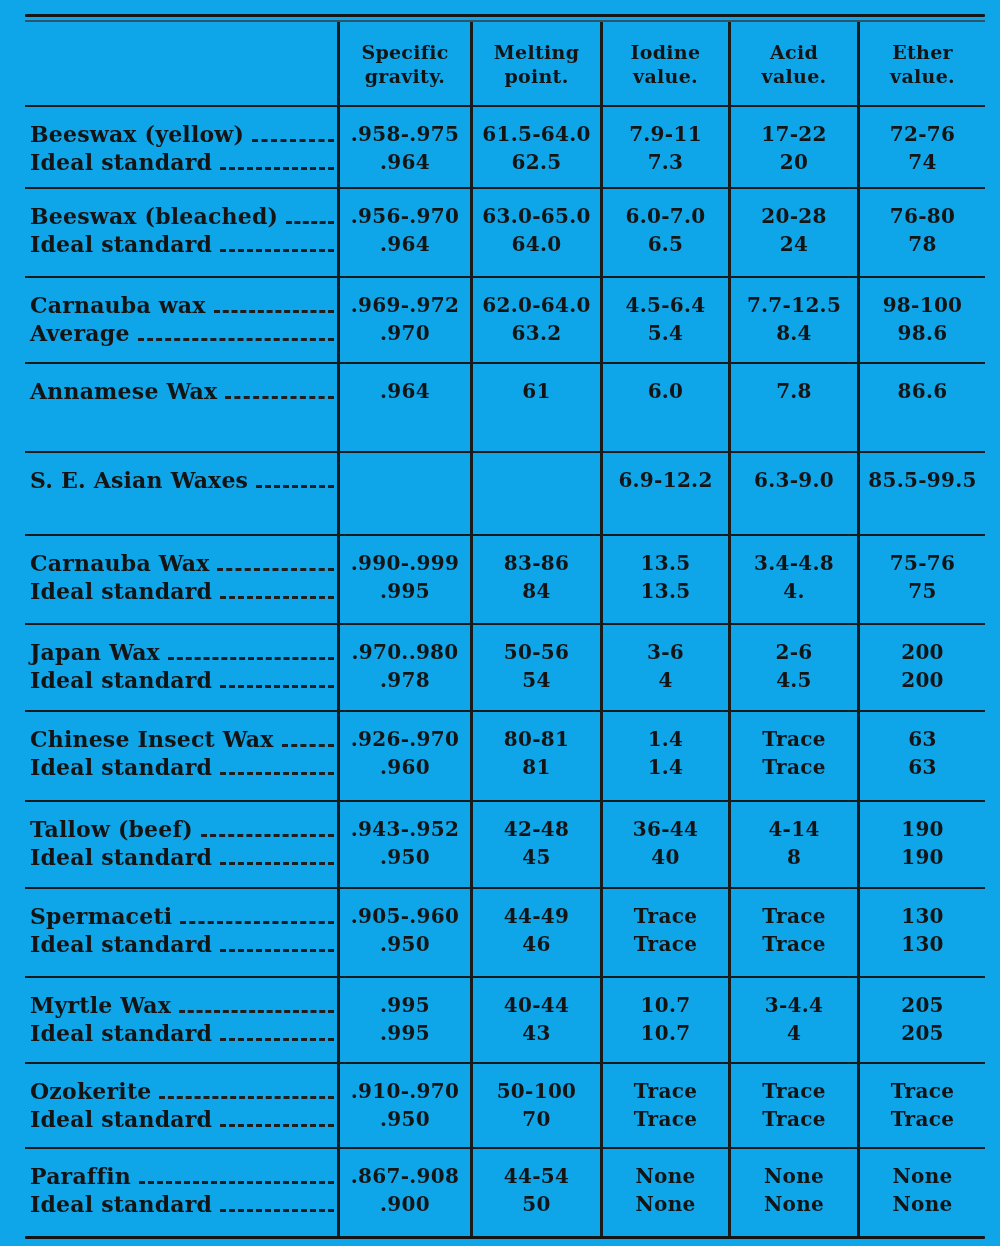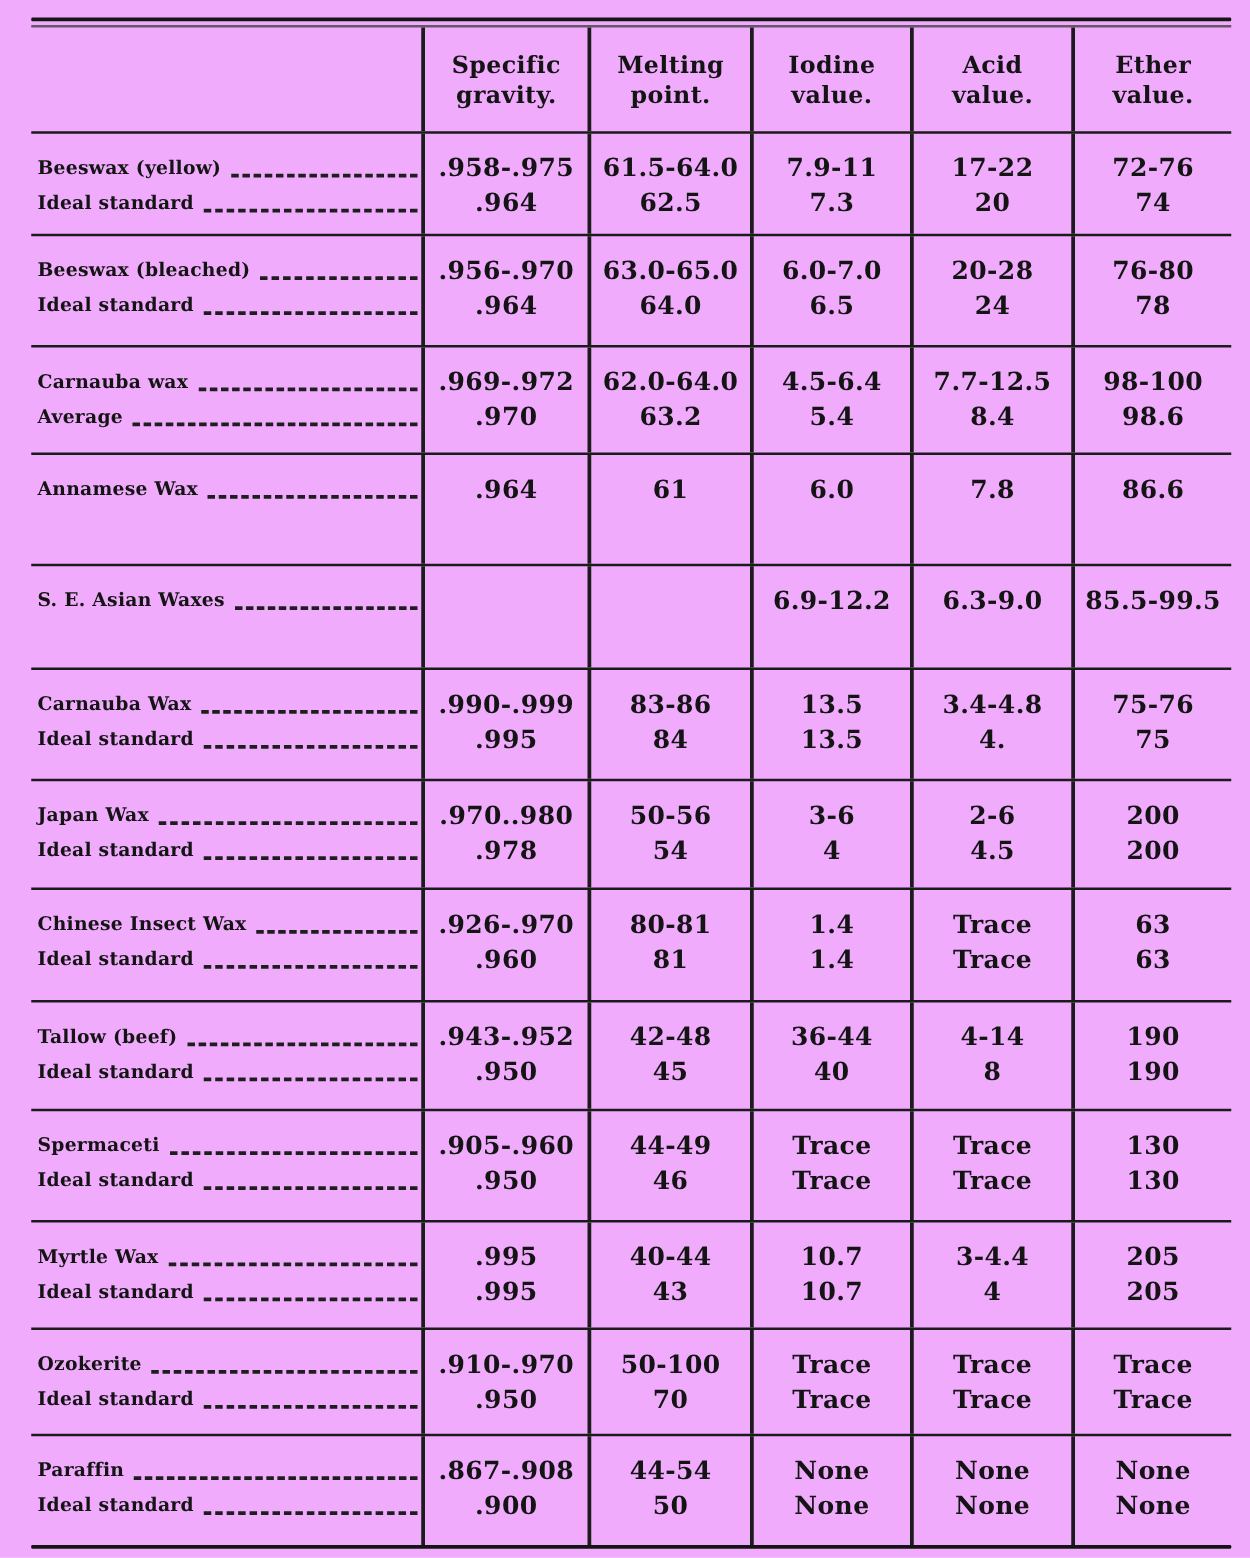--- a/index.html
+++ b/index.html
@@ -5,21 +5,21 @@
   html,body{margin:0;padding:0;}
   body{
     background:#e9e9e6;
     font-family:"DejaVu Serif", "Liberation Serif", serif;
   }
   .page{
     position:relative;
     width:1000px;
     height:1246px;
     margin:0 auto;
-    background:#f0abfc;
+    background:#0ea5e9;
     color:#141414;
     overflow:hidden;
   }
   .table-wrap{
     position:absolute;
     left:25px;
     top:14px;
     width:960px;
   }
   .rule-heavy{height:3px;background:#161616;border-radius:1px;}
@@ -46,21 +46,21 @@
     font-size:19px;
     line-height:24px;
     letter-spacing:.3px;
   }
   .head .label-cell{padding:0;}
   .val-cell{padding-top:13px;text-align:center;}
   .lline{
     display:flex;
     height:28px;
     line-height:28px;
-    font-size:15px;
+    font-size:22px;
     font-weight:bold;
     letter-spacing:.2px;
     white-space:nowrap;
   }
   .leader{
     flex:1 1 auto;
     align-self:flex-end;
     border-bottom:3px dashed #1e1e1e;
     margin:0 3px 6px 8px;
     min-width:10px;

